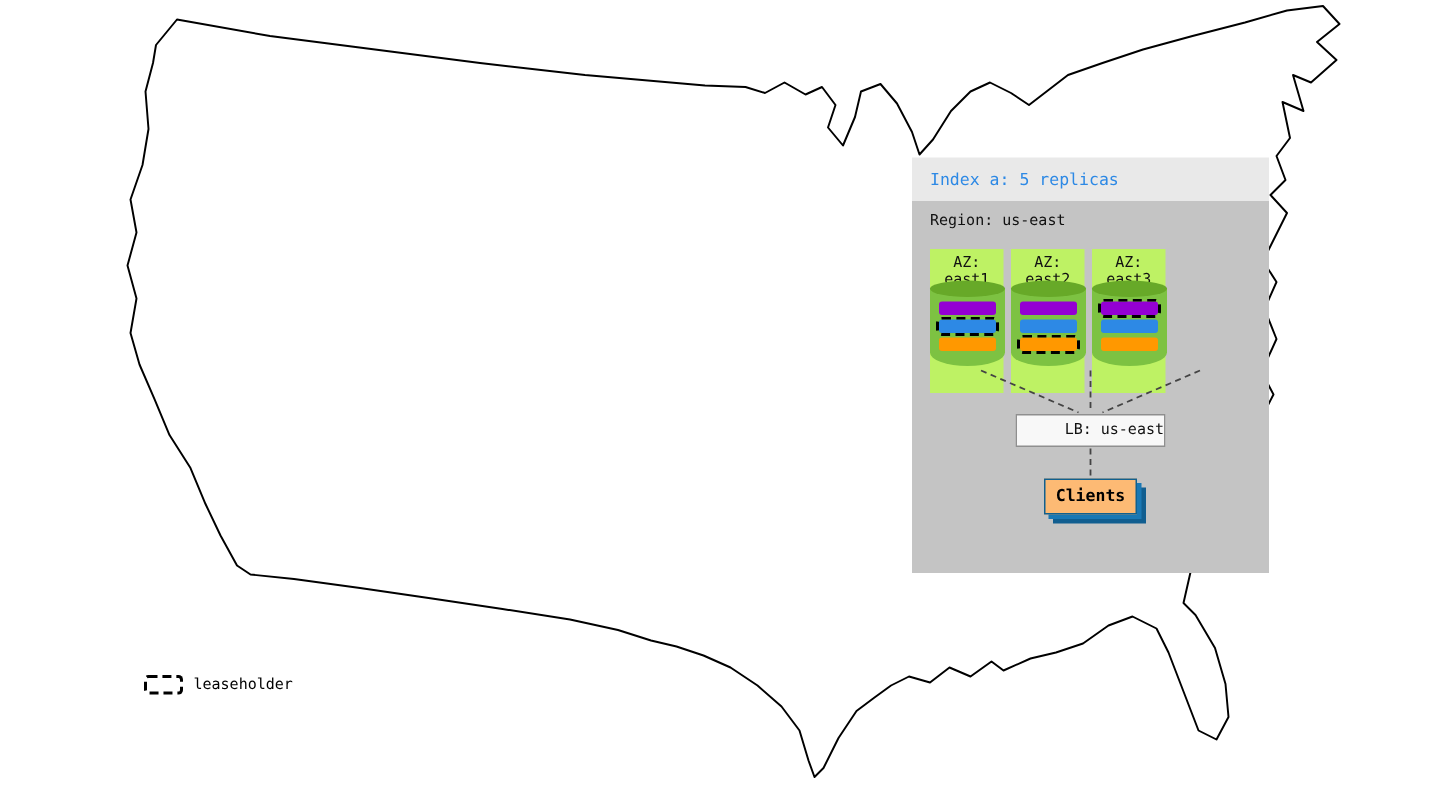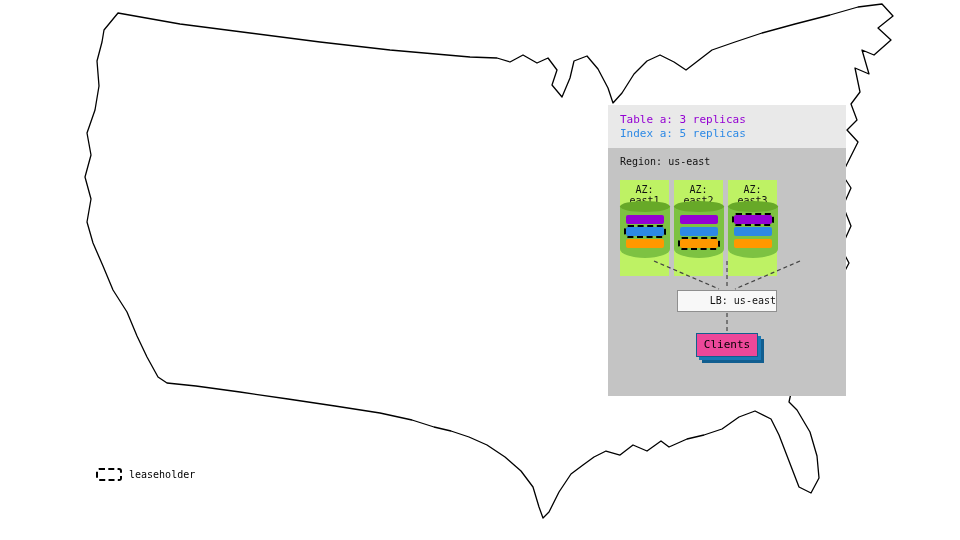--- a/index.html
+++ b/index.html
@@ -30,21 +30,21 @@
 
   .connector-svg { position:absolute; left:0; top:0; pointer-events:none; }
   .lb-box { position:absolute; left:69px; top:142px; width:100px; height:22px;
             background:#f8f8f8; border:1px solid #8f8f8f; box-sizing:border-box;
             font-size:10px; line-height:20px; text-align:right; color:#111; }
   .clients-box { position:absolute; left:88px; top:185px; width:62px; height:24px;
             border:1px solid #10608f; box-sizing:border-box;
             box-shadow:3px 3px 0 #1a78b4, 6px 6px 0 #115e90;
             font-size:11px; line-height:22px; text-align:center; color:#000; }
 
-  .map-key { position:absolute; left:96px; top:468px; z-index:1;
+  .map-key { position:absolute; left:96px; top:450px; z-index:1;
              display:flex; align-items:center; gap:7px; }
   .key-swatch { width:22px; height:9px; background:#fff; border:2px dashed #000;
                 border-radius:3px; }
   .key-label { font-size:10px; color:#000; }
 </style>
 </head>
 <body>
 
 <div class="scene">
 
@@ -68,21 +68,20 @@
   </svg>
 
   <div class="map-key">
     <span class="key-swatch"></span>
     <span class="key-label">leaseholder</span>
   </div>
 
   <div class="panel">
 
     <div class="legend-box">
-      <div class="legend-line" style="color: rgb(148, 0, 211);">Table a: 3 replicas</div>
       <div class="legend-line" style="color: rgb(45, 137, 229);">Index a: 5 replicas</div>
     </div>
 
     <div class="region-box">
       <div class="region-title">Region: us-east</div>
 
       <div class="az-row">
 
         <div class="az">
           <div class="az-label">AZ: east1</div>
@@ -124,17 +123,17 @@
 
       <svg class="connector-svg" width="238" height="248" viewBox="0 0 238 248">
         <line x1="46" y1="113" x2="111" y2="141" stroke="#444" stroke-width="1.2" stroke-dasharray="4 3"></line>
         <line x1="119" y1="113" x2="119" y2="141" stroke="#444" stroke-width="1.2" stroke-dasharray="4 3"></line>
         <line x1="192" y1="113" x2="127" y2="141" stroke="#444" stroke-width="1.2" stroke-dasharray="4 3"></line>
         <line x1="119" y1="165" x2="119" y2="184" stroke="#444" stroke-width="1.2" stroke-dasharray="4 3"></line>
       </svg>
 
       <div class="lb-box">LB: us-east</div>
 
-      <div class="clients-box" style="background-color: #ec4899;">Clients</div>
+      <div class="clients-box" style="background-color: #fdba74; font-weight: bold;">Clients</div>
     </div>
 
   </div>
 </div>
 
 </body></html>

